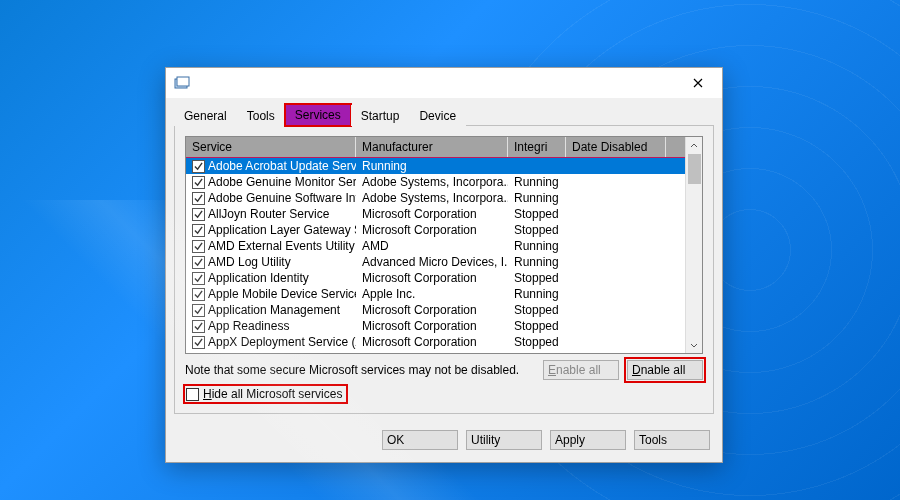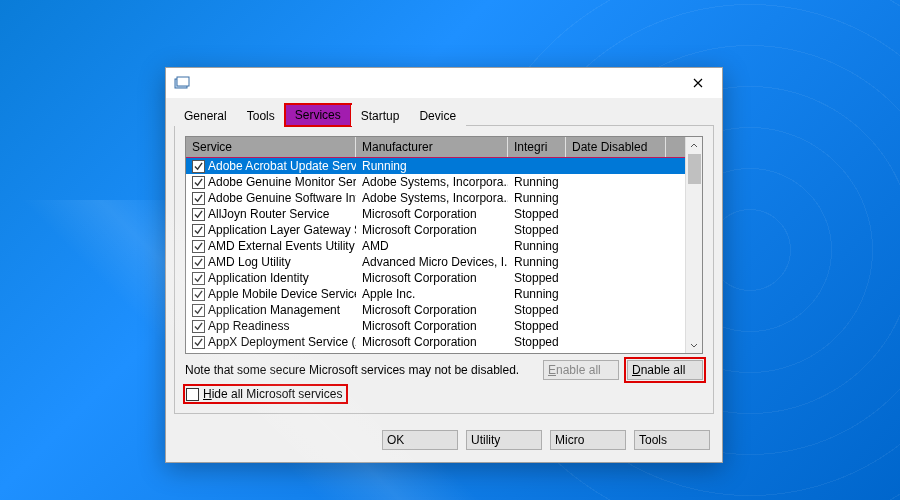--- a/index.html
+++ b/index.html
@@ -296,16 +296,16 @@
           <span class="hide-chk"></span>
           <span><span class="u">H</span><span>ide all Microsoft services</span></span>
         </label>
       </div>
     </div>
   </div>
 
   <div class="bottom-btns">
     <div class="btn">OK</div>
     <div class="btn">Utility</div>
-    <div class="btn">Micro</div>
+    <div class="btn">Apply</div>
     <div class="btn">Tools</div>
   </div>
 </div>
 
 </body></html>

